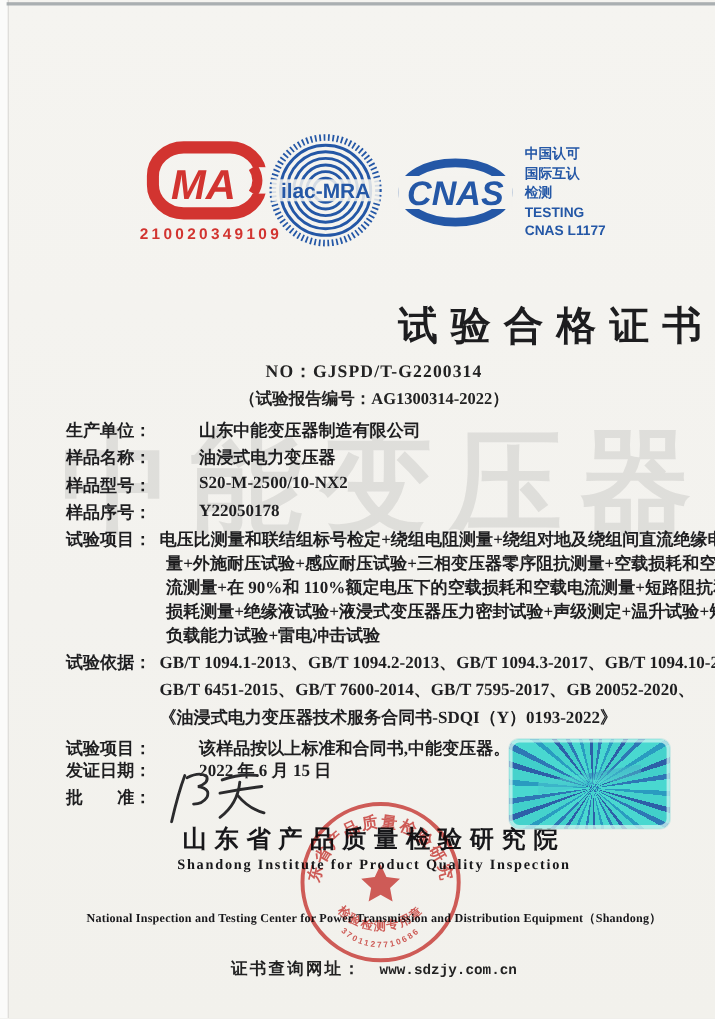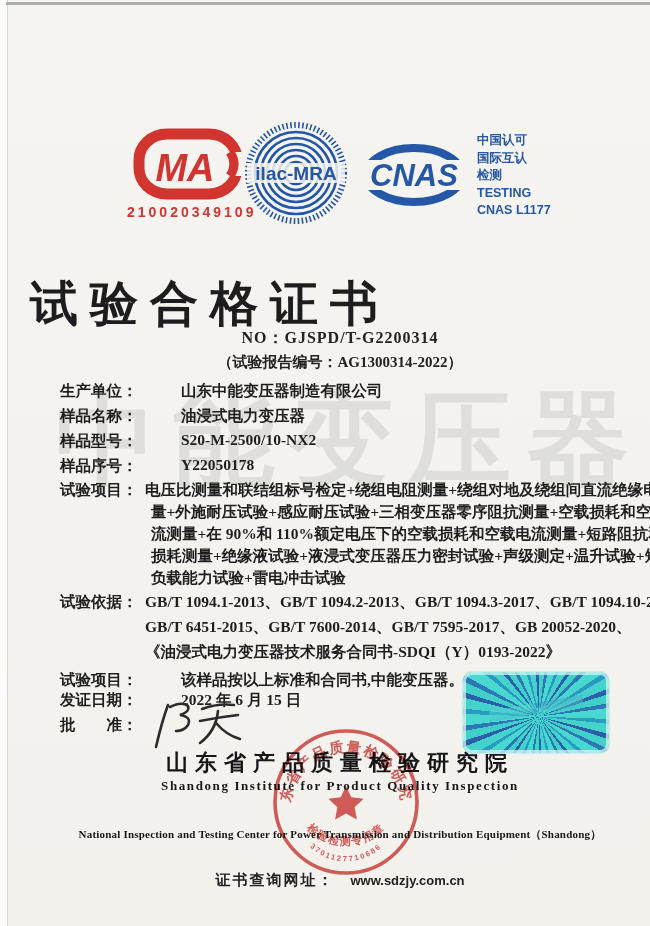--- a/index.html
+++ b/index.html
@@ -22,22 +22,22 @@
   .cma-number{position:absolute;left:-6px;top:78px;width:124px;text-align:center;
     color:#d23430;font-weight:700;font-size:14px;letter-spacing:3px;
     font-family:"Liberation Sans",sans-serif;}
   .logo-ilac{position:absolute;left:243px;top:120px;width:106px;height:106px;}
   .logo-cnas{position:absolute;left:362px;top:142px;width:104px;height:66px;}
   .cnas-text{position:absolute;left:477px;top:132px;color:#2457a6;
     font-family:"Liberation Sans",sans-serif;font-weight:700;
     font-size:12.5px;line-height:17.5px;}
 
   
-  .title{position:absolute;left:30px;top:272px;width:620px;text-align:left;
-    font-size:48px;font-weight:700;letter-spacing:12px;color:#1d1d1f;}
+  .title{position:absolute;left:30px;top:272px;width:620px;text-align:right;
+    font-size:36px;font-weight:700;letter-spacing:12px;color:#1d1d1f;}
   .cert-no{position:absolute;left:30px;top:328px;width:620px;text-align:center;
     font-size:16px;font-weight:700;letter-spacing:1px;color:#222;}
   .report-no{position:absolute;left:30px;top:353px;width:620px;text-align:center;
     font-size:15px;font-weight:700;color:#222;}
 
   
   .watermark{position:absolute;left:55px;top:372px;width:600px;
     font-size:102px;font-weight:700;letter-spacing:16px;white-space:nowrap;
     color:#6f6f6f;opacity:.15;z-index:0;}
 
@@ -67,21 +67,21 @@
     font-size:22px;font-weight:700;letter-spacing:7px;color:#17171a;z-index:1;}
   .org-en{position:absolute;left:30px;top:778px;width:620px;text-align:center;
     font-size:13px;font-weight:700;letter-spacing:1.6px;color:#17171a;z-index:1;}
   .center-cn{position:absolute;left:30px;top:797px;width:620px;text-align:center;
     font-size:22px;font-weight:700;letter-spacing:3px;color:#17171a;z-index:1;}
   .center-en{position:absolute;left:30px;top:827px;width:620px;text-align:center;
     font-size:11px;font-weight:700;letter-spacing:.2px;color:#17171a;z-index:1;}
   .query{position:absolute;left:30px;top:871px;width:620px;text-align:center;z-index:1;}
   .query .qlbl{font-size:15px;font-weight:700;letter-spacing:2px;color:#222;}
   .query .qurl{font-size:13px;font-weight:700;color:#222;
-    font-family:Liberation Sans, sans-serif;margin-left:12px;}
+    font-family:Liberation Mono, monospace;margin-left:12px;}
 
   
   .seal{position:absolute;left:270px;top:726px;width:152px;height:152px;
     mix-blend-mode:multiply;opacity:.85;z-index:3;}
 </style>
 </head>
 <body>
 
 <div class="page">
   <div class="scan-left"></div>

